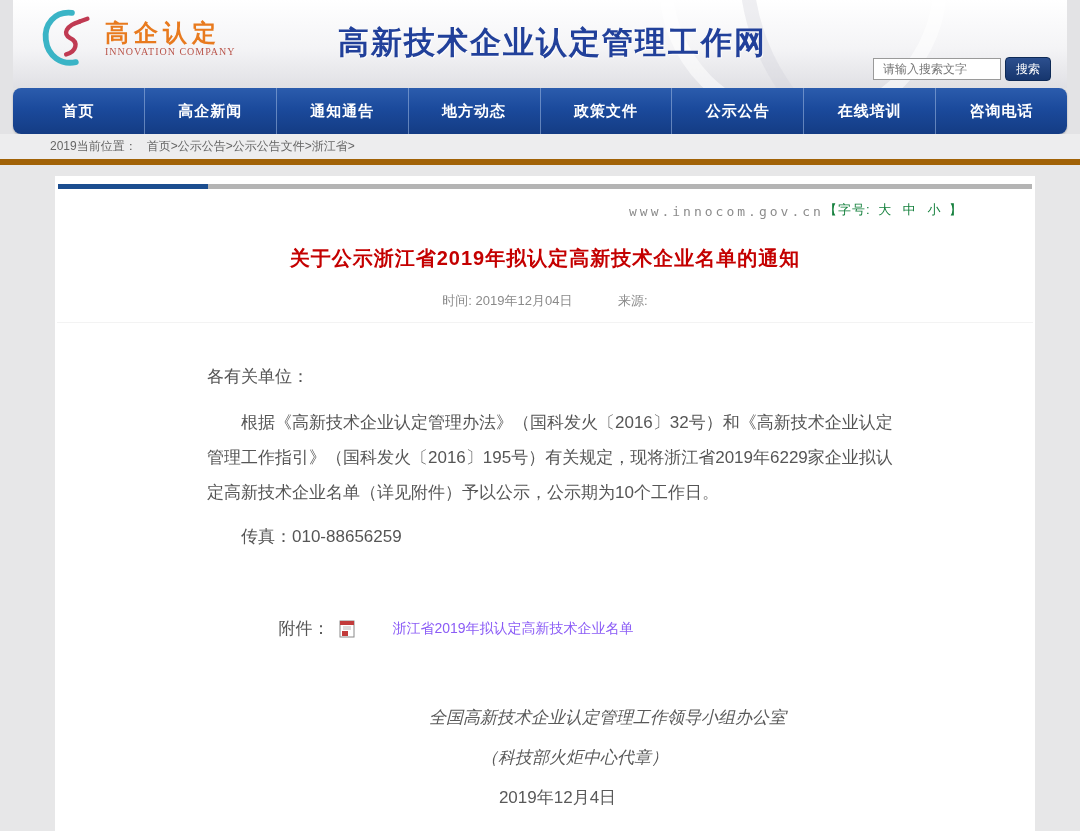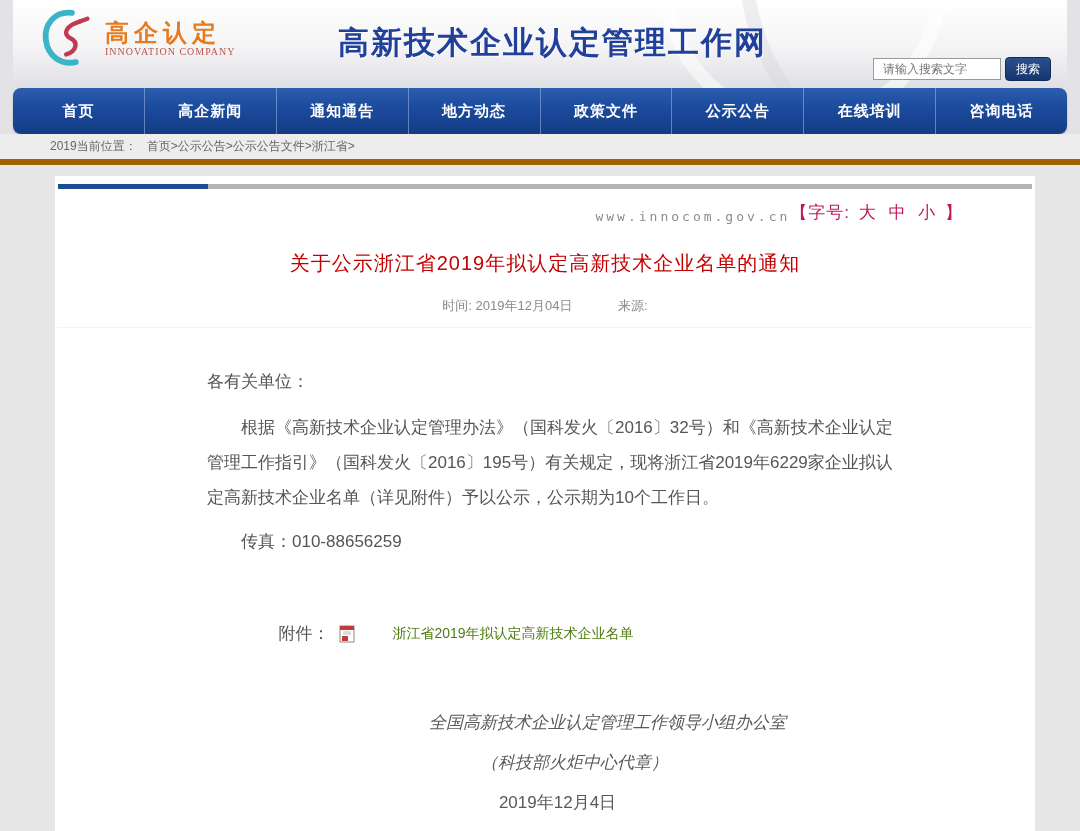--- a/index.html
+++ b/index.html
@@ -60,33 +60,33 @@
     height:31px; background:#ededee; display:flex; align-items:center;
     padding-left:50px; font-size:12px; color:#666; border-bottom:6px solid #a16207;
   }
   .breadcrumb-bar .crumb-path { margin-left:10px; cursor:pointer; }
   
   .content-area { background:#e7e7e8; height:678px; padding:11px 45px 0 55px; }
   .panel { background:#fff; width:980px; height:667px; padding:8px 2px 0; position:relative; }
   .panel-rule { height:5px; margin:0 1px; background:linear-gradient(to right,#1b4d8f 0,#1b4d8f 150px,#b4b4b4 150px,#b4b4b4 100%); }
   .panel-head { display:flex; justify-content:flex-end; align-items:flex-end; padding:12px 70px 0 20px; }
   .site-url { font-family:"DejaVu Sans Mono",monospace; font-size:13px; color:#8c8c8c; letter-spacing:3px; }
-  .font-size-ctrl { font-size:17px; color:#be185d; letter-spacing:1px; }
+  .font-size-ctrl { font-size:13px; color:#15803d; letter-spacing:1px; }
   .font-size-ctrl .size-opt { cursor:pointer; margin:0 3px; }
-  .article-title { text-align:center; color:#c40000; font-size:20px; font-weight:normal; margin-top:26px; letter-spacing:1px; }
+  .article-title { text-align:center; color:#c40000; font-size:20px; font-weight:bold; margin-top:26px; letter-spacing:1px; }
   .article-meta { text-align:center; color:#8a8a8a; font-size:13px; margin-top:20px; padding-bottom:12px; border-bottom:1px solid #f3f3f3; }
   .article-meta .meta-source { margin-left:42px; }
   .article-body { padding:36px 95px 0 150px; color:#555; font-size:17px; line-height:35px; }
   .salutation { margin-bottom:11px; }
   .main-paragraph { text-indent:2em; width:690px; }
   .fax-line { text-indent:2em; margin-top:9px; }
   .attachment-line { text-indent:2em; margin-top:57px; display:flex; align-items:center; }
   .attachment-line .att-label { margin-left:2.2em; }
   .att-icon { width:16px; height:18px; margin:0 3px 0 10px; flex:0 0 auto; }
-  .att-link { color:#4d7c0f; font-size:14px; cursor:pointer; text-decoration:none; }
+  .att-link { color:#8b5cf6; font-size:14px; cursor:pointer; text-decoration:none; }
   .signature-block { margin-top:52px; text-align:center; line-height:40px; color:#595959; }
   .sig-org  { position:relative; left:35px; display:block;font-style:italic; }
   .sig-seal { position:relative; left:2px; display:block;font-style:italic; }
   .sig-date { position:relative; left:-15px; display:block; }
 </style>
 </head>
 <body>
 
 <div class="header">
   <div class="logo">

